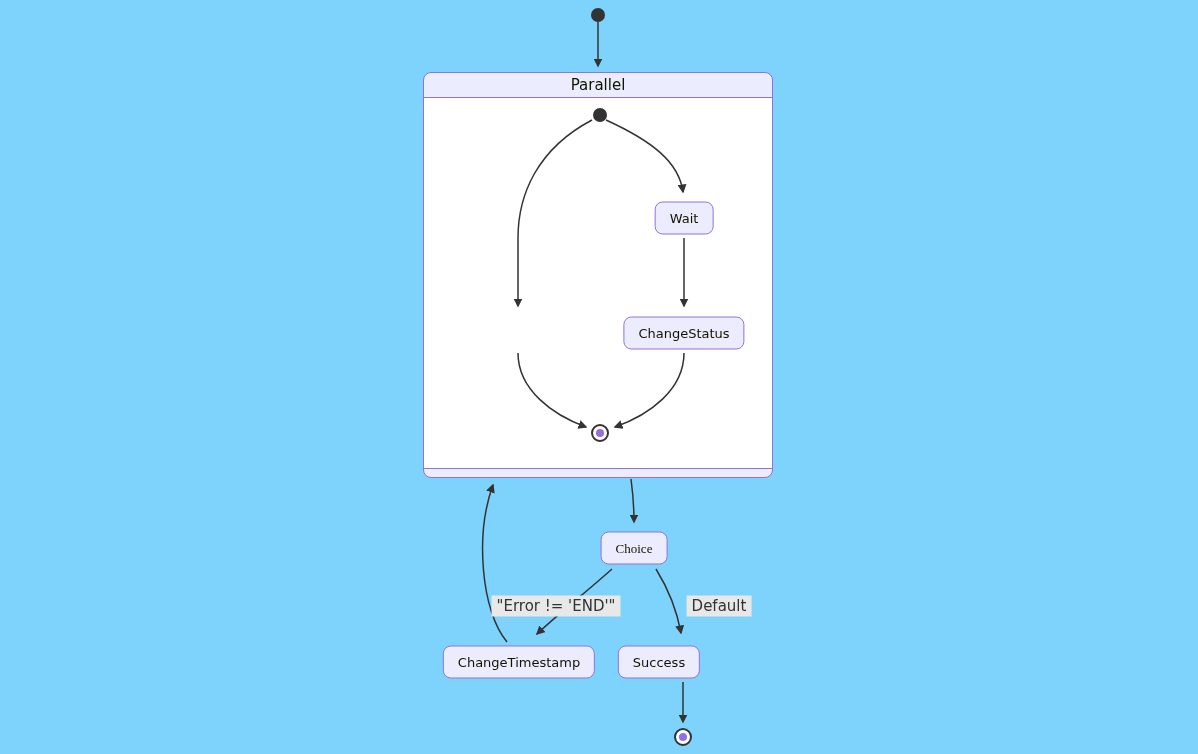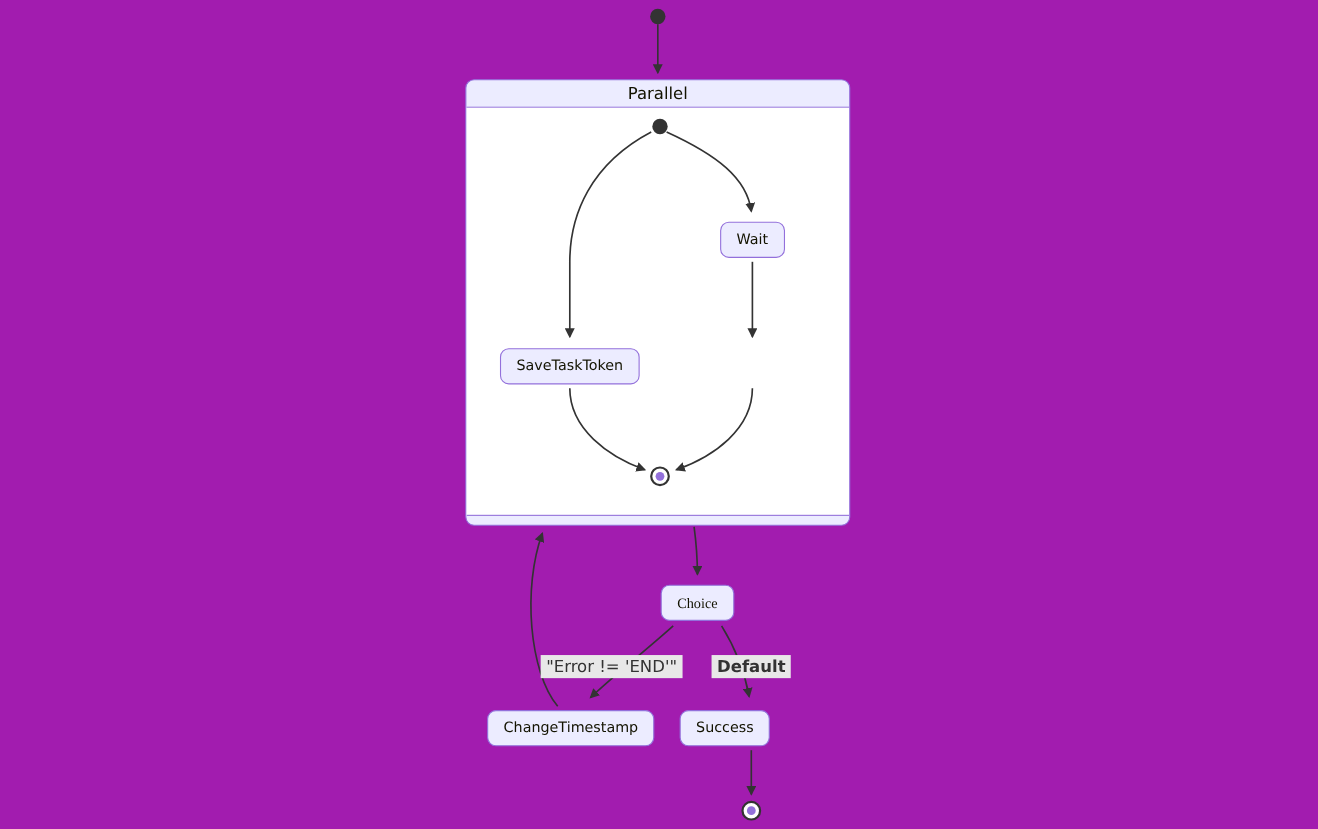--- a/index.html
+++ b/index.html
@@ -5,21 +5,21 @@
   html, body {
     margin: 0;
     padding: 0;
     background: #ffffff;
     font-family: "DejaVu Sans", "Liberation Sans", sans-serif;
   }
   .canvas {
     position: relative;
     width: 1198px;
     height: 754px;
-    background: #a21caf;
+    background: #7dd3fc;
     overflow: hidden;
   }
   svg.edges {
     position: absolute;
     left: 0; top: 0;
     width: 1198px; height: 754px;
     z-index: 2;
     pointer-events: none;
   }
   
@@ -138,21 +138,21 @@
   <div class="start-dot" style="left:598px; top:15px;"></div>
   <div class="start-dot" style="left:600px; top:115px;"></div>
   <div class="final-ring" style="left:600px; top:433px;">
     <div class="inner-dot"></div>
   </div>
   <div class="final-ring" style="left:683px; top:737px;">
     <div class="inner-dot"></div>
   </div>
 
   <div class="state-node" style="left:684px; top:218px;">Wait</div>
-  <div class="state-node" style="left:518px; top:333px;">SaveTaskToken</div>
+  <div class="state-node" style="left:684px; top:333px;">ChangeStatus</div>
   <div class="state-node" style="left:634px; top:548px;font-family:Liberation Serif, serif;">Choice</div>
   <div class="state-node" style="left:519px; top:662px;">ChangeTimestamp</div>
   <div class="state-node" style="left:659px; top:662px;">Success</div>
 
   <div class="edge-label" style="left:556px; top:606px;">"Error != 'END'"</div>
-  <div class="edge-label" style="left:683px; top:606px;font-weight:bold;">Default</div>
+  <div class="edge-label" style="left:719px; top:606px;">Default</div>
 
 </div>
 
 </body></html>

